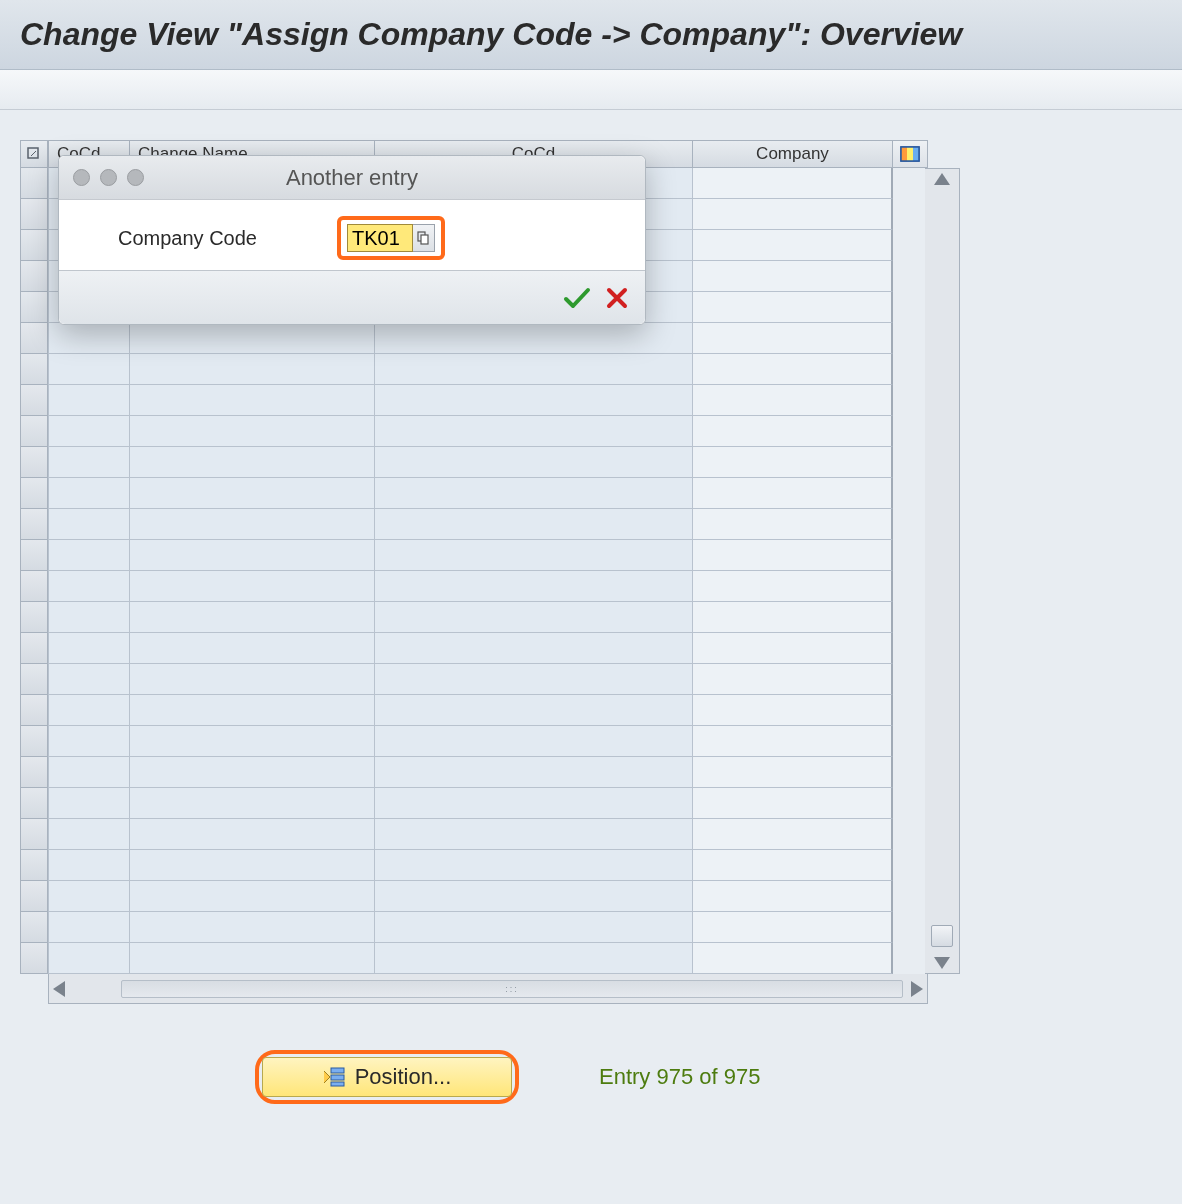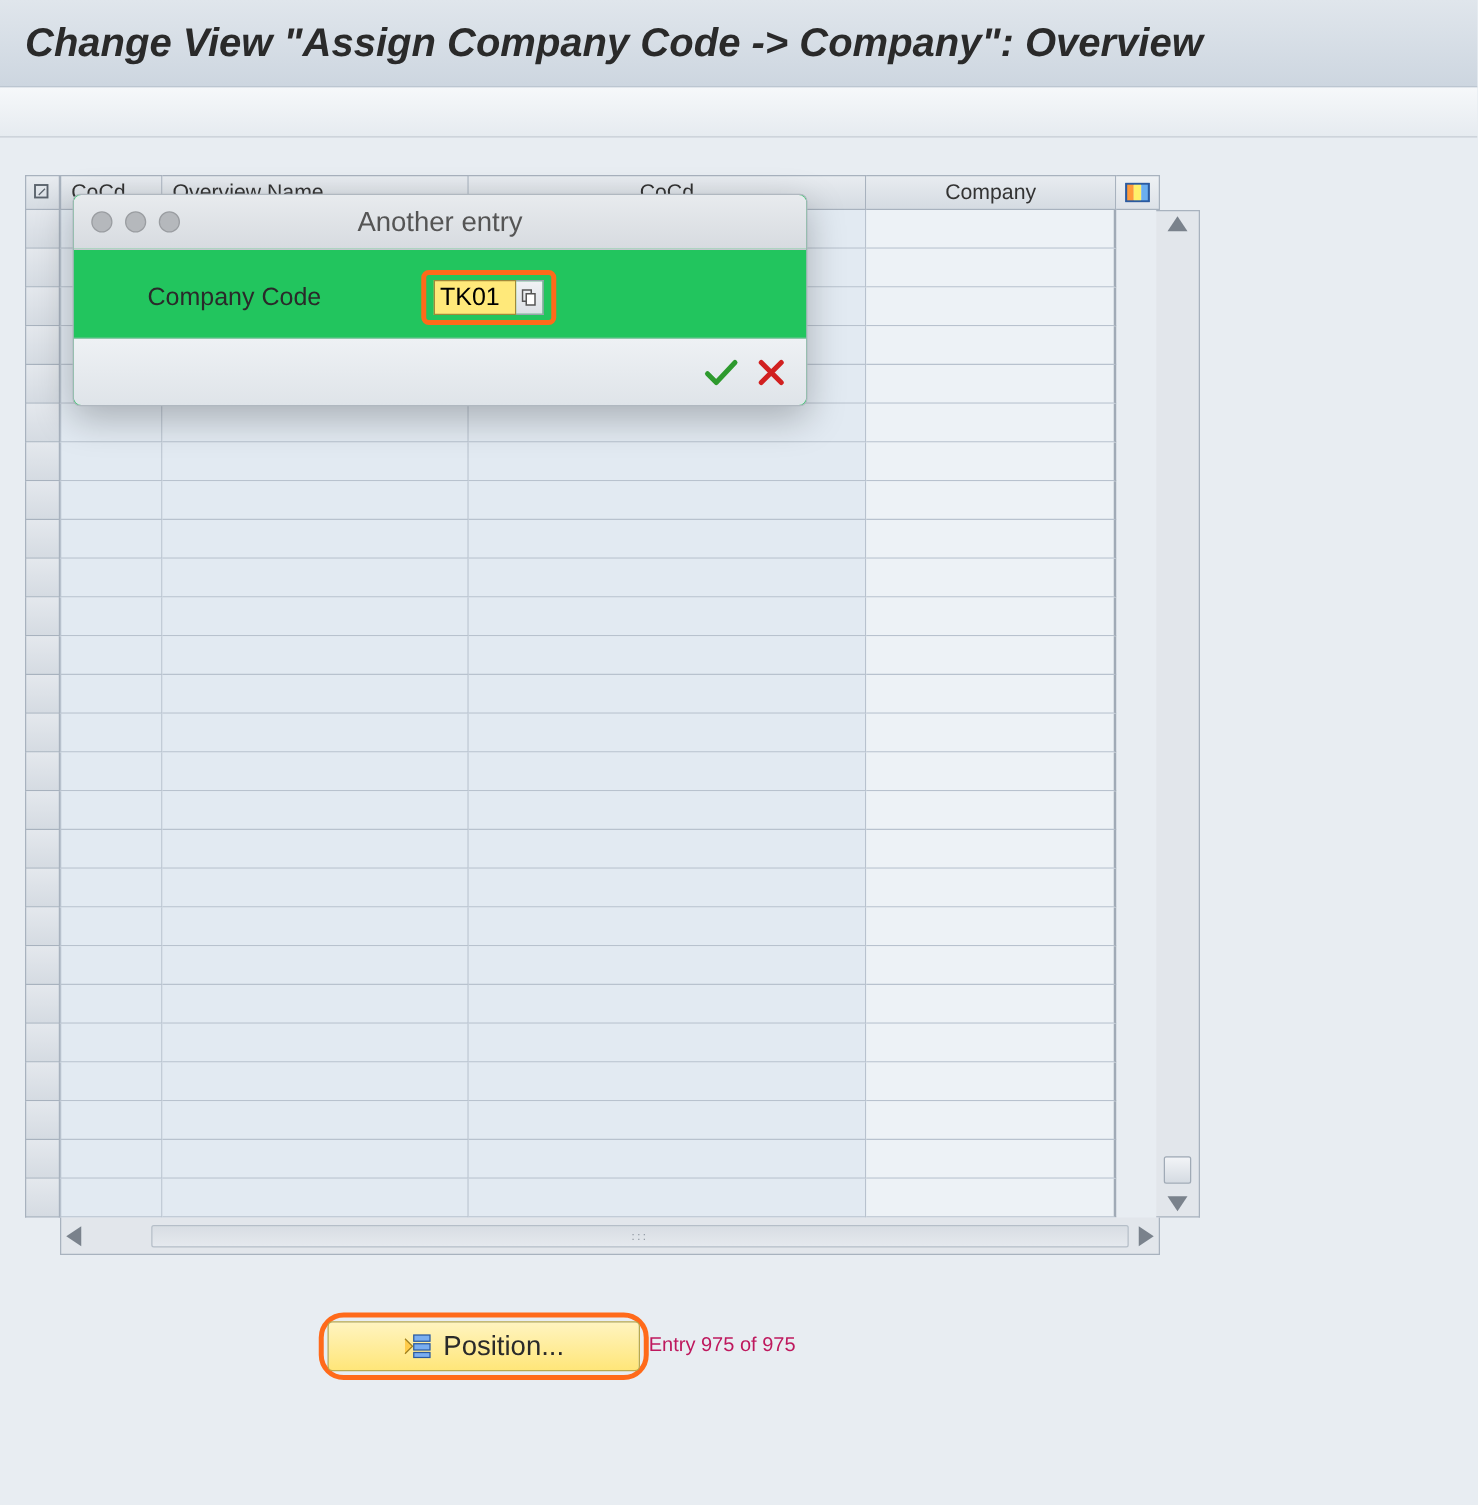--- a/index.html
+++ b/index.html
@@ -168,21 +168,21 @@
   .hscroll-track { flex:1; margin:0 8px; position:relative; height:18px; background:linear-gradient(#d8dde3,#e5e9ee); border:1px solid #b5bec8; border-radius:2px; }
   .hscroll-dots { position:absolute; top:50%; left:50%; transform:translate(-50%,-50%); font-size:9px; letter-spacing:2px; color:#8a929c; }
   .hscroll-gap { width:48px; height:18px; }
 
   
   .dialog {
     position: absolute;
     top: 155px;
     left: 58px;
     width: 588px;
-    background: #22c55e;
+    background: #ffffff;
     border: 1px solid #b0b8c0;
     border-radius: 6px;
     box-shadow: 0 10px 30px rgba(0,0,0,0.25);
     z-index: 100;
   }
   .dialog-titlebar {
     height: 44px;
     background: linear-gradient(to bottom,#e8ebee,#d7dbe0);
     border-bottom: 1px solid #c5c9cf;
     border-radius: 6px 6px 0 0;
@@ -260,22 +260,23 @@
     color: #2a2a2a;
     cursor: pointer;
   }
   .position-wrap {
     border: 4px solid #ff6a1a;
     border-radius: 20px;
     padding: 3px;
     display: inline-block;
   }
   .entry-text {
-    font-size: 16px;
-    color: #be185d;
+    font-size: 22px;
+    color: #4d7c0f;
+    margin-left: 80px;
   }
 </style>
 </head>
 <body>
 
 <div class="title-bar">
   <span class="title-text">Change View "Assign Company Code -&gt; Company": Overview</span>
 </div>
 <div class="toolbar"></div>
 
@@ -315,21 +316,21 @@
           <div class="row-selector"></div>
           <div class="row-selector"></div>
           <div class="row-selector"></div>
           <div class="row-selector"></div>
         </div>
     </div>
 
     <div class="table-body">
       <div class="table-header-row">
         <div class="th col-cocd">CoCd</div>
-        <div class="th col-name">Overview Name</div>
+        <div class="th col-name">Change Name</div>
         <div class="th col-city">CoCd</div>
         <div class="th col-company">Company</div>
         <div class="th th-config">
           <svg width="20" height="16">
             <rect x="1" y="1" width="18" height="14" fill="none" stroke="#2a5aa0" stroke-width="1.5"></rect>
             <rect x="1" y="1" width="6" height="14" fill="#ff9a3a"></rect>
             <rect x="7" y="1" width="6" height="14" fill="#fff06a"></rect>
             <rect x="13" y="1" width="6" height="14" fill="#6aaef0"></rect>
             <rect x="1" y="1" width="18" height="14" fill="none" stroke="#2a5aa0" stroke-width="1.5"></rect>
           </svg>

